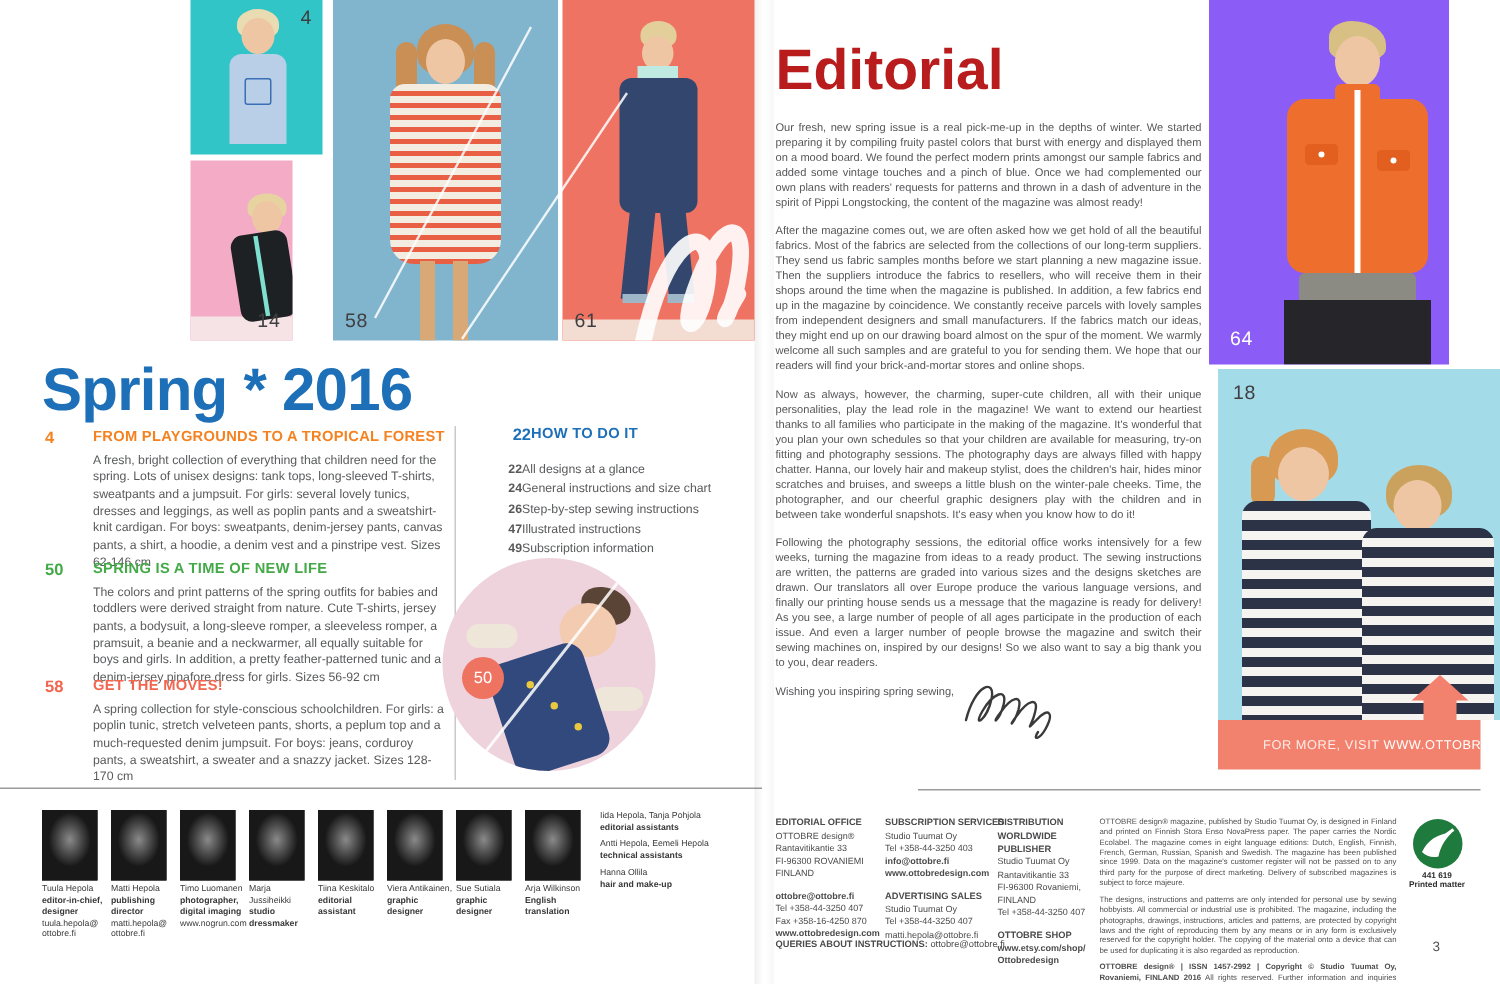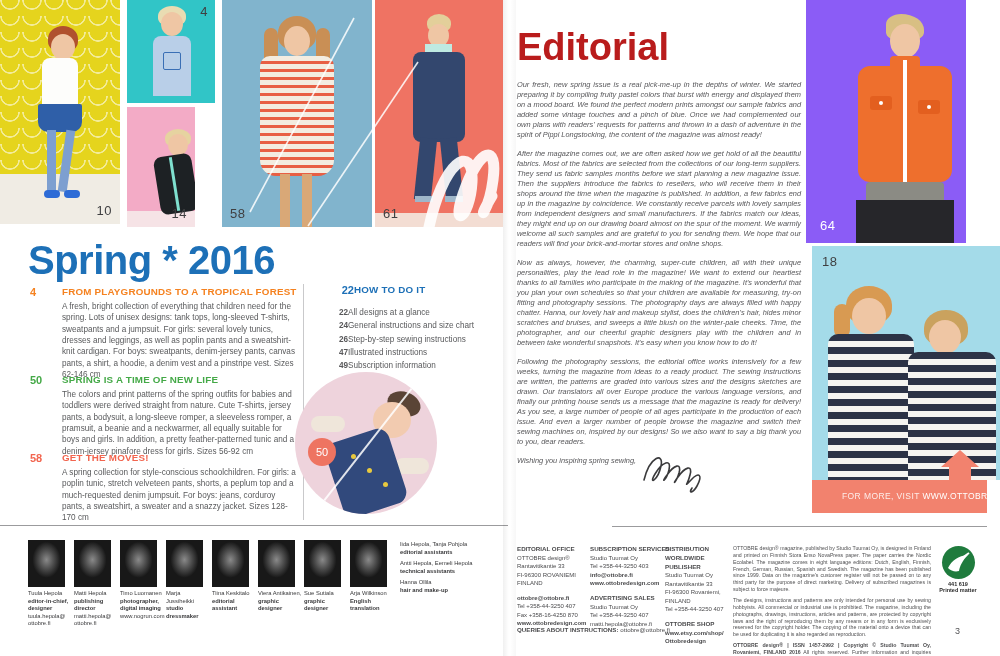--- a/index.html
+++ b/index.html
@@ -62,21 +62,21 @@
   .credit-photo { width:37px; height:47px; background:#1b1b1b;
     background-image:radial-gradient(ellipse 14px 18px at 50% 42%, #8a8a8a 0%, #4a4a4a 55%, #181818 100%); }
   .credit-text { margin-top:3px; font-size:5.8px; line-height:1.3; color:#39393b; }
   .credit-text b { display:block; font-weight:700; }
   .xcredit { position:absolute; left:400px; width:105px; font-size:5.8px; line-height:1.3; color:#39393b; }
   .xcredit b { display:block; font-weight:700; }
 
   
   #editorial-title { left:517px; top:26px; font-size:38px; font-weight:600; color:#b91c1c; }
   #editorial-body { left:517px; top:80px; width:284px; font-size:7.4px; line-height:10px; color:#565659; text-align:justify; }
-  #editorial-body p { margin-bottom:9px;font-style:italic; }
+  #editorial-body p { margin-bottom:9px; }
   #closing-line { margin-top:2px; text-align:left; }
   #signature { left:638px; top:448px; }
 
   #banner { left:812px; top:480px; width:175px; height:33px; background:#f2826e; color:#fff;
     font-size:8.5px; letter-spacing:.4px; line-height:33px; padding-left:12px; white-space:nowrap; }
   #banner .pre { opacity:.85;padding-left:18px; }
   #banner-arrow-head { left:941px; top:450px; width:0; height:0; border-left:19px solid transparent; border-right:19px solid transparent; border-bottom:17px solid #f2826e; }
   #banner-arrow-stem { left:949px; top:466px; width:22px; height:15px; background:#f2826e; }
 
   #ottobre-logo { left:517px; top:515px; color:#1e1e1e; }
@@ -100,32 +100,20 @@
   #page-number { left:955px; top:626px; font-size:9px; color:#545456; }
 
   #gutter { left:503px; top:0; width:13px; height:656px; background:linear-gradient(90deg, rgba(0,0,0,.06), rgba(0,0,0,0) 45%, rgba(0,0,0,0) 55%, rgba(0,0,0,.03)); }
   svg.overlay { position:absolute; pointer-events:none; }
 </style>
 </head>
 <body>
 
 <div id="spread">
 
-  <div class="photo" id="photo-10">
-    <div class="floor"></div>
-    <div class="hair" style="left:48px;top:26px;width:30px;height:26px;background:#b0512e;"></div>
-    <div class="head" style="left:51px;top:34px;width:24px;height:26px;"></div>
-    <div class="torso" style="left:42px;top:58px;width:36px;height:52px;background:#fdfdfb;border-radius:8px 8px 2px 2px;"></div>
-    <div class="torso" style="left:38px;top:104px;width:44px;height:28px;background:#2f5fa8;border-radius:2px 2px 10px 10px;"></div>
-    <div class="leg" style="left:47px;top:130px;width:9px;height:62px;background:#7d9fd0;"></div>
-    <div class="leg" style="left:62px;top:130px;width:9px;height:62px;background:#7d9fd0;transform:rotate(8deg);"></div>
-    <div class="leg" style="left:44px;top:190px;width:16px;height:8px;background:#2d6bd6;border-radius:4px;"></div>
-    <div class="leg" style="left:64px;top:190px;width:16px;height:8px;background:#2d6bd6;border-radius:4px;"></div>
-    <div class="pnum" style="right:8px;bottom:6px;">10</div>
-  </div>
 
   <div class="photo" id="photo-4">
     <div class="hair" style="left:31px;top:6px;width:28px;height:20px;background:#e9dcb2;"></div>
     <div class="head" style="left:34px;top:12px;width:22px;height:24px;"></div>
     <div class="torso" style="left:26px;top:36px;width:38px;height:60px;background:#b9cfe8;border-radius:8px 8px 0 0;"></div>
     <div class="torso" style="left:36px;top:52px;width:18px;height:18px;border:1.5px solid #3a6fb5;border-radius:2px;background:transparent;"></div>
     <div class="pnum" style="right:7px;top:4px;">4</div>
   </div>
 
   <div class="photo" id="photo-14">

